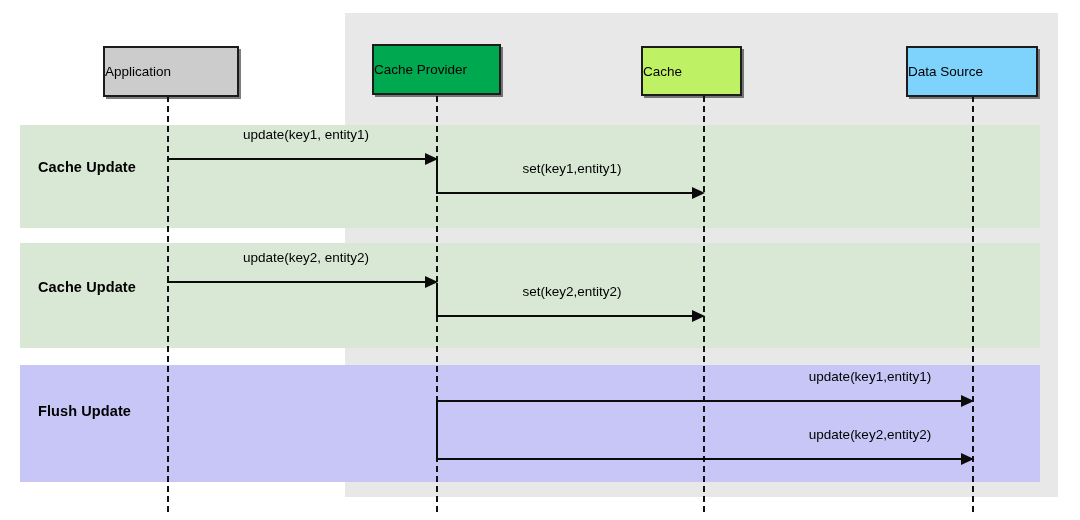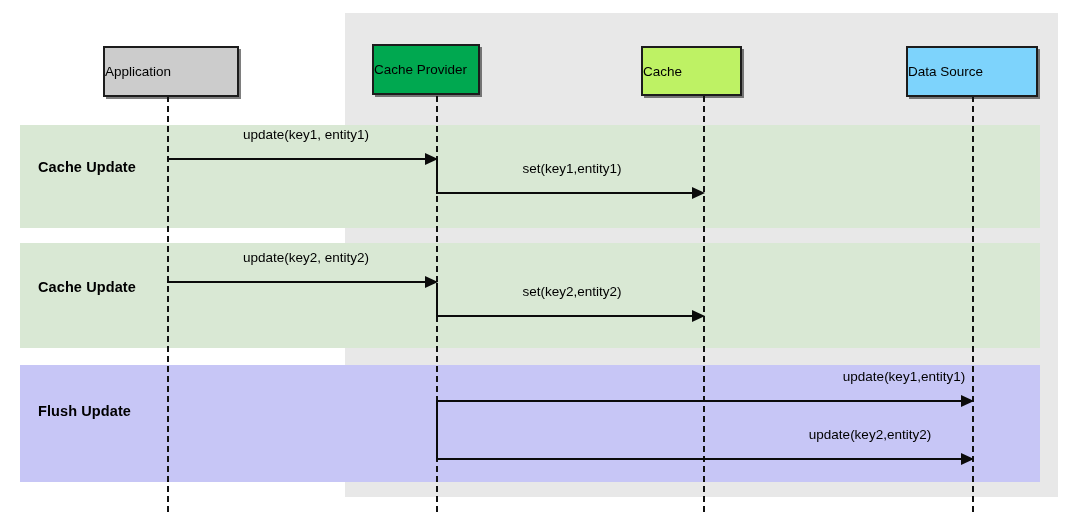--- a/index.html
+++ b/index.html
@@ -125,32 +125,32 @@
       <div class="msg-label" style="left: 572px; top: 161px; text-align: right;">set(key1,entity1)</div>
       <div class="msg-line" style="left: 167px; top: 281px; width: 260px;"></div>
       <div class="msg-head" style="left: 425px; top: 275.8px;"></div>
       <div class="msg-label" style="left: 306px; top: 250px;">update(key2, entity2)</div>
       <div class="msg-stub" style="left: 436px; top: 283px; height: 32px;"></div>
       <div class="msg-line" style="left: 436px; top: 315px; width: 258px;"></div>
       <div class="msg-head" style="left: 692px; top: 309.8px;"></div>
       <div class="msg-label" style="left: 572px; top: 284px;">set(key2,entity2)</div>
       <div class="msg-line" style="left: 436px; top: 400px; width: 527px;"></div>
       <div class="msg-head" style="left: 961px; top: 394.8px;"></div>
-      <div class="msg-label" style="left: 870px; top: 369px; margin-left: 34px;">update(key1,entity1)</div>
+      <div class="msg-label" style="left: 870px; top: 369px;">update(key1,entity1)</div>
       <div class="msg-stub" style="left: 436px; top: 400px; height: 58px;"></div>
       <div class="msg-line" style="left: 436px; top: 458px; width: 527px;"></div>
       <div class="msg-head" style="left: 961px; top: 452.8px;"></div>
       <div class="msg-label" style="left: 870px; top: 427px;">update(key2,entity2)</div>
     </div>
 
   <div id="participants-layer">
       <div class="participant" style="left: 103px; top: 46px; width: 136px; height: 51px; background: rgb(204, 204, 204); border-color: rgb(28, 28, 28);">
         <span>Application</span>
       </div>
-      <div class="participant" style="left: 372px; top: 44px; width: 108px; height: 51px; background: rgb(0, 168, 80); border-color: rgb(28, 28, 28);">
+      <div class="participant" style="left: 372px; top: 44px; width: 129px; height: 51px; background: rgb(0, 168, 80); border-color: rgb(28, 28, 28);">
         <span>Cache Provider</span>
       </div>
       <div class="participant" style="left: 641px; top: 46px; width: 101px; height: 50px; background: #bef264; border-color: rgb(28, 28, 28);">
         <span>Cache</span>
       </div>
       <div class="participant" style="left: 906px; top: 46px; width: 132px; height: 51px; background: #7dd3fc; border-color: rgb(28, 28, 28);">
         <span>Data Source</span>
       </div>
     </div>
 

